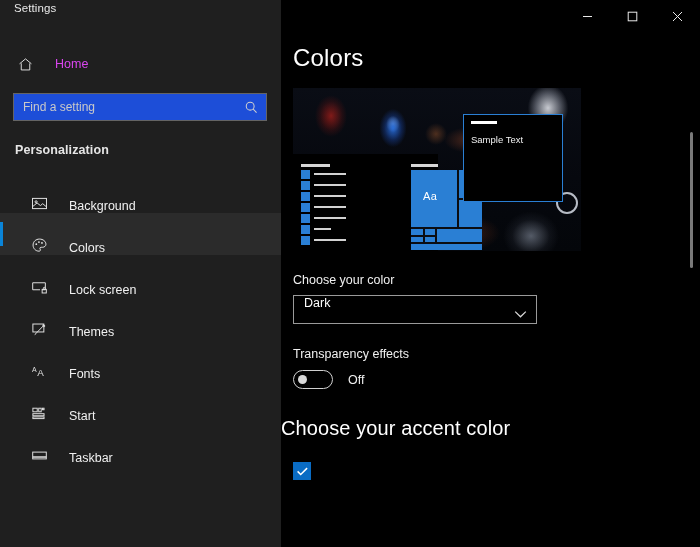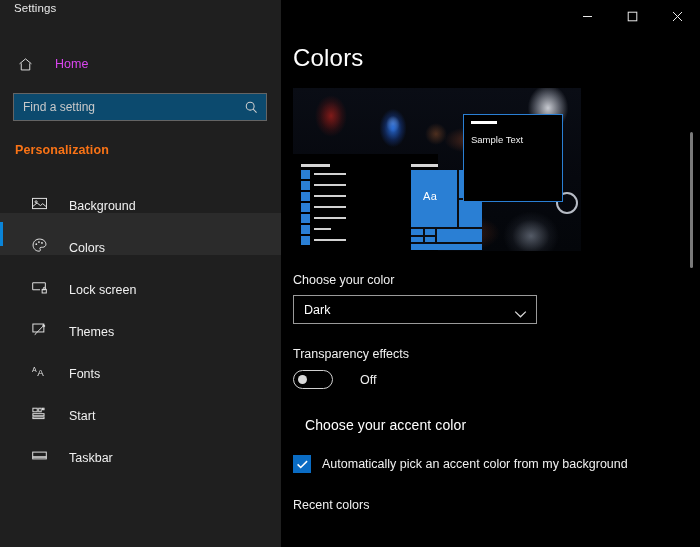--- a/index.html
+++ b/index.html
@@ -93,21 +93,21 @@
   }
   .home-label {
     font-size: 12.5px;
     color: #d946ef;
   }
   .search-wrap {
     margin: 12px 14px 0 13px;
     height: 28px;
     position: relative;
     border: 1px solid #646464;
-    background: #0c4a6e;
+    background: #1d4ed8;
     box-sizing: border-box;
   }
   .search-input {
     position: absolute;
     inset: 0;
     background: transparent;
     border: 0;
     outline: none;
     color: #e6e6e6;
     font-family: "Liberation Sans", sans-serif;
@@ -120,21 +120,21 @@
     position: absolute;
     right: 7px;
     top: 6px;
     width: 15px;
     height: 15px;
   }
   .section-title {
     margin: 22px 0 8px 15px;
     font-size: 12.5px;
     font-weight: bold;
-    color: #f97316;
+    color: #e5e5e5;
     letter-spacing: 0.1px;
   }
   .nav-list {
     margin-top: 14px;
   }
   .nav-item {
     position: relative;
     display: flex;
     align-items: flex-end;
     height: 42px;
@@ -326,42 +326,41 @@
   .combo {
     position: relative;
     margin: 8px 0 0 12px;
     width: 244px;
     height: 29px;
     border: 1px solid #9a9a9a;
     background: #000000;
     box-sizing: border-box;
     cursor: default;
     display: flex;
-    align-items: center;
+    align-items: flex-start;
   }
   .combo-value {
     font-size: 12.5px;
     color: #ffffff;
     padding-left: 10px;
   }
   .combo-arrow {
     position: absolute;
     right: 9px;
     top: 9px;
   }
   .toggle-label {
     margin: 23px 0 0 12px;
     font-size: 12.5px;
     color: #f0f0f0;
   }
   .toggle-row {
     display: flex;
     align-items: center;
     margin: 9px 0 16px 12px;
-    gap: 12px;
   }
   .toggle {
     width: 40px;
     height: 19px;
     border: 1px solid #d0d0d0;
     border-radius: 10px;
     background: transparent;
     position: relative;
     cursor: default;
     box-sizing: border-box;
@@ -375,22 +374,22 @@
     height: 9px;
     border-radius: 50%;
     background: #d8d8d8;
   }
   .toggle-state {
     margin-left: 15px;
     font-size: 12.5px;
     color: #f0f0f0;
   }
   .subhead {
-    margin: 28px 0 0 24px;
-    font-size: 14px;
+    margin: 28px 0 0 0;
+    font-size: 20px;
     color: #ffffff;
     letter-spacing: 0.1px;
   }
   .check-row {
     display: flex;
     align-items: center;
     margin: 22px 0 0 12px;
     cursor: default;
   }
   .checkbox {
@@ -618,24 +617,22 @@
       <span class="toggle-state">Off</span>
     </div>
 
     <div class="subhead">Choose your accent color</div>
     <div class="check-row">
       <span class="checkbox">
         <svg width="13" height="11" viewBox="0 0 13 11" fill="none" stroke="#ffffff" stroke-width="1.5">
           <path d="M1.6 5.4 L4.7 8.5 L11.1 2.1"></path>
         </svg>
       </span>
-      <span class="check-label">Automatically pick an accent color from my background</span>
-    </div>
-
-    <div class="recent-label">Recent colors</div>
+    </div>
+
 
     <div class="scrollbar-track">
       <div class="scrollbar-thumb"></div>
     </div>
   </div>
 
   <div class="titlebar">
     <div class="titlebar-left"></div>
     <div class="title-text">Settings</div>
     <div class="win-buttons">

